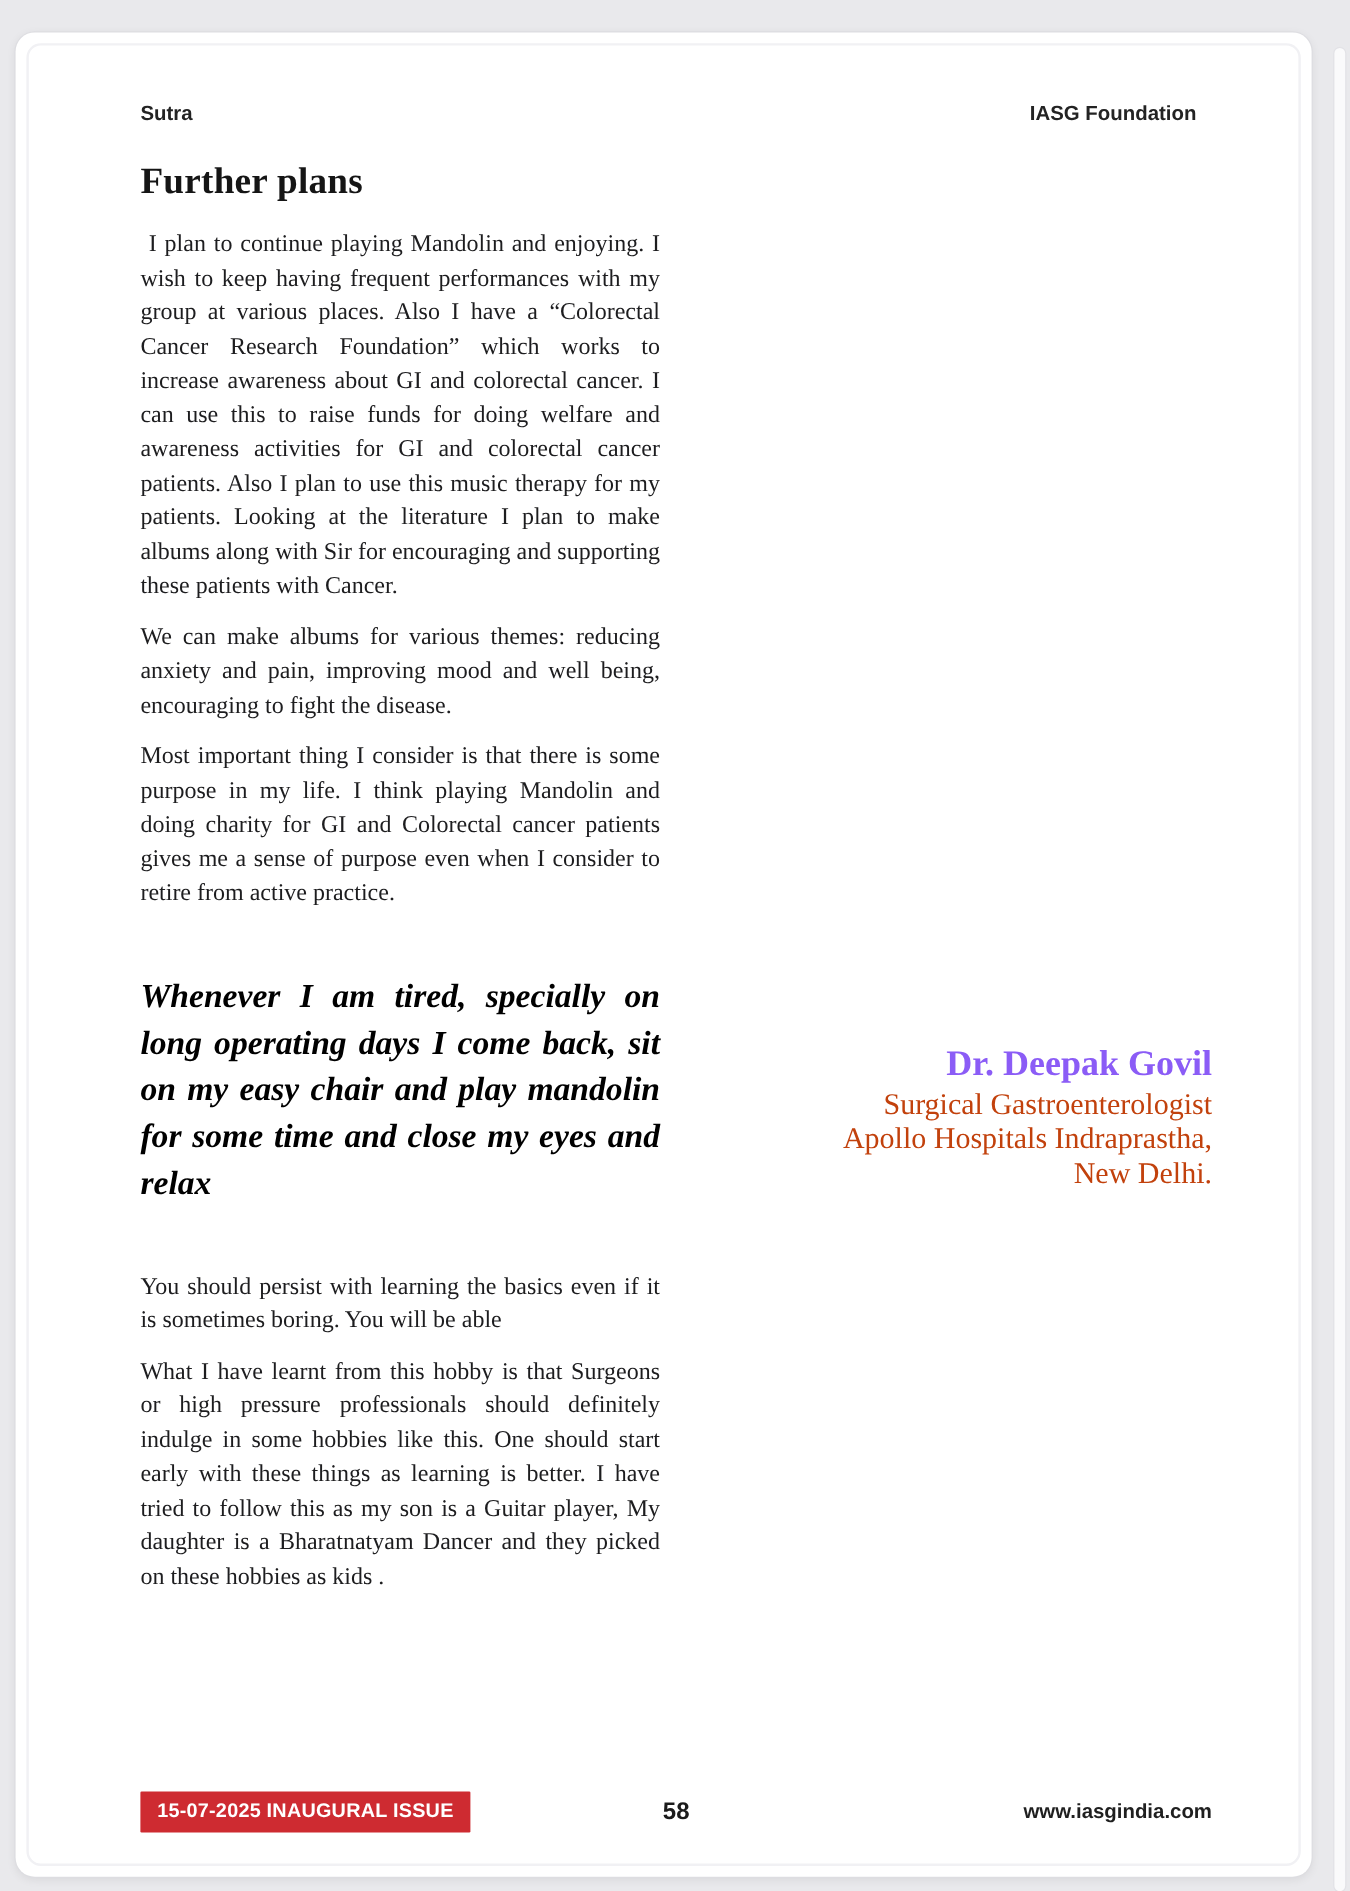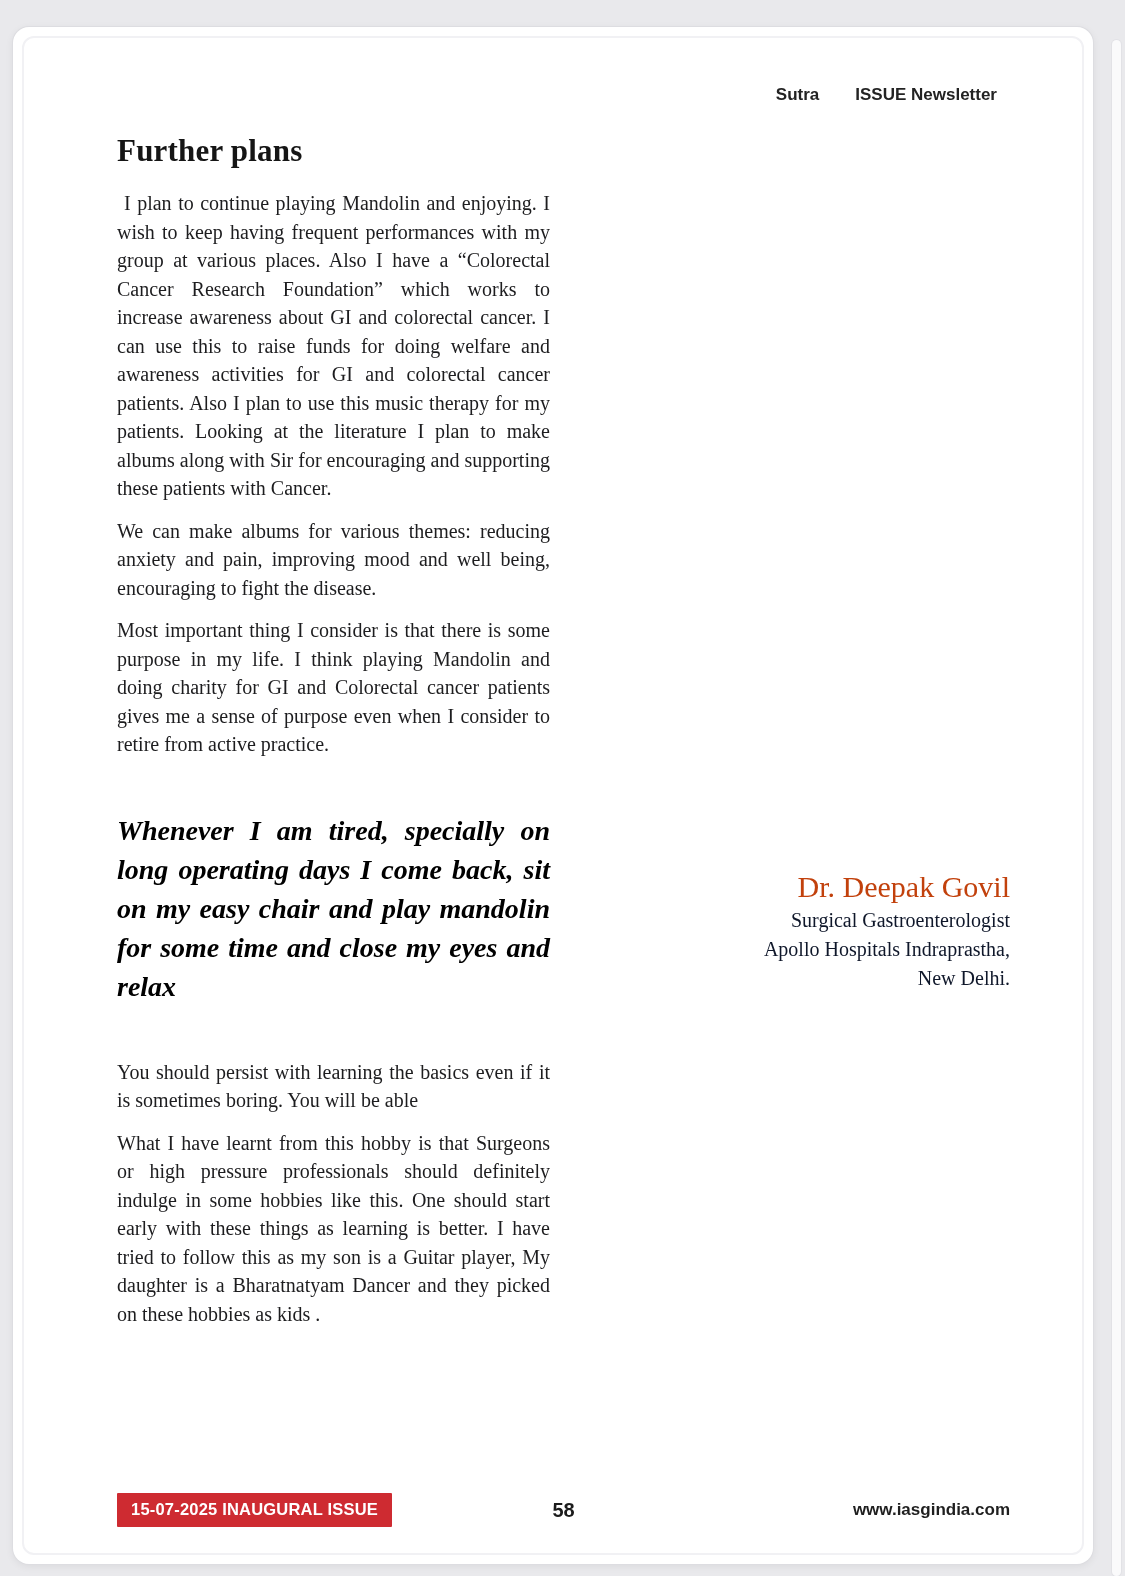--- a/index.html
+++ b/index.html
@@ -46,27 +46,26 @@
     border-radius: 6px;
     box-shadow: 0 0 0 1px #e2e2e6;
   }
   
   .running-header {
     position: absolute;
     left: 104px;
     top: 58px;
     width: 880px;
     display: flex;
-    justify-content: flex-end;
+    justify-content: space-between;
     align-items: baseline;
     font-family: "Liberation Sans", sans-serif;
     font-weight: bold;
     font-size: 17px;
     color: #232323;
-    gap: 36px;
   }
   
   .col-left {
     position: absolute;
     left: 104px;
     top: 106px;
     width: 433px;
   }
   .col-right {
     position: absolute;
@@ -108,29 +107,29 @@
   .author-block {
     position: absolute;
     top: 730px;
     right: 0;
     width: 100%;
     text-align: right;
   }
   .author-name {
     font-size: 30px;
     line-height: 38px;
-    font-weight: normal;
-    color: #c2410c;
+    font-weight: bold;
+    color: #8b5cf6;
     margin: 0;
   }
   .author-line {
-    font-size: 20px;
+    font-size: 25px;
     line-height: 29px;
     margin: 0;
-    color: #0f172a;
+    color: #c2410c;
   }
   
   .page-footer {
     position: absolute;
     left: 104px;
     top: 1466px;
     width: 893px;
     display: flex;
   }
   .footer-zone {
@@ -164,21 +163,21 @@
     color: #1f1f1f;
   }
 </style>
 </head>
 <body>
 
 <div class="page">
 
   <div class="running-header">
     <span>Sutra</span>
-    <span>ISSUE Newsletter</span>
+    <span>IASG Foundation</span>
   </div>
 
   <div class="col-left">
     <h1 class="article-heading">Further plans</h1>
 
     <p class="body-par first">I plan to continue playing Mandolin and enjoying.  I wish to keep having frequent performances with my group at various places. Also I have a “Colorectal Cancer Research Foundation” which works to increase awareness about GI and colorectal cancer. I can use this to raise funds for doing welfare and awareness activities for GI and colorectal cancer patients. Also I plan to use this music therapy for my patients. Looking at the literature I plan to make albums along with Sir for encouraging and supporting these patients with Cancer.</p>
     <p class="body-par">We can make albums for various themes: reducing anxiety and pain, improving mood and well being, encouraging to fight the disease.</p>
     <p class="body-par">Most important thing I consider is that there is some purpose in my life. I think playing Mandolin and doing charity for GI and Colorectal cancer patients gives me a sense of purpose even when I consider to retire from active practice.</p>
 
     <div class="pull-quote">Whenever I am tired, specially on long operating days I come back, sit on my easy chair and play mandolin for some time and close my eyes and relax</div>

